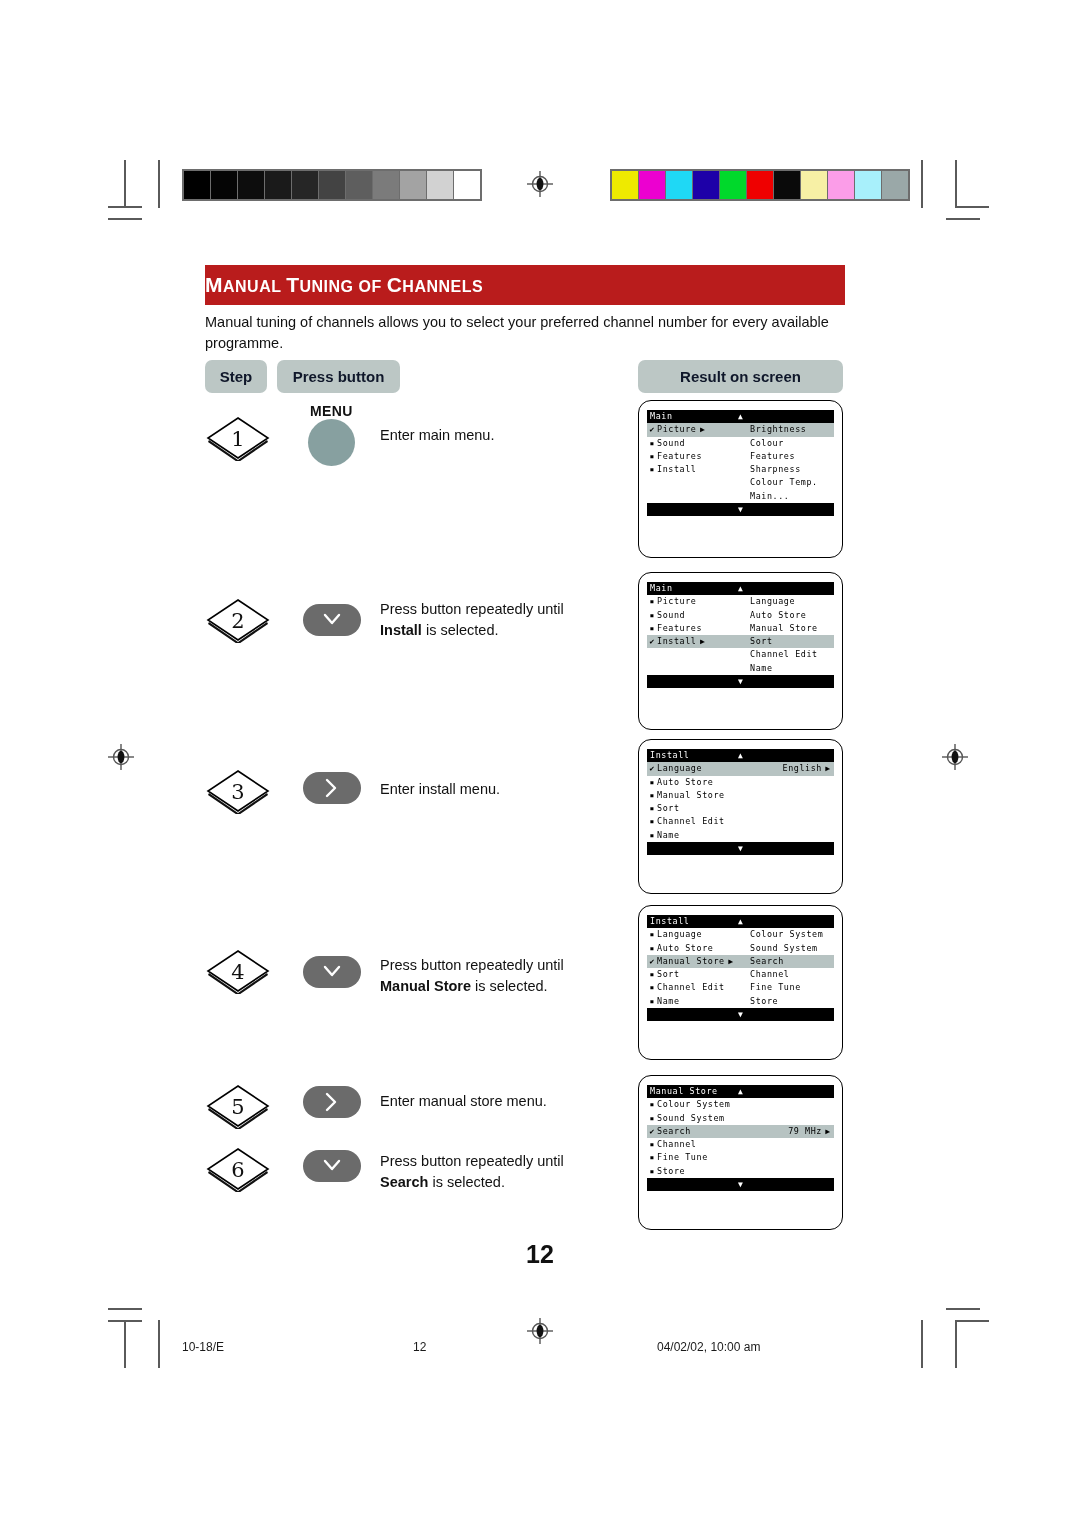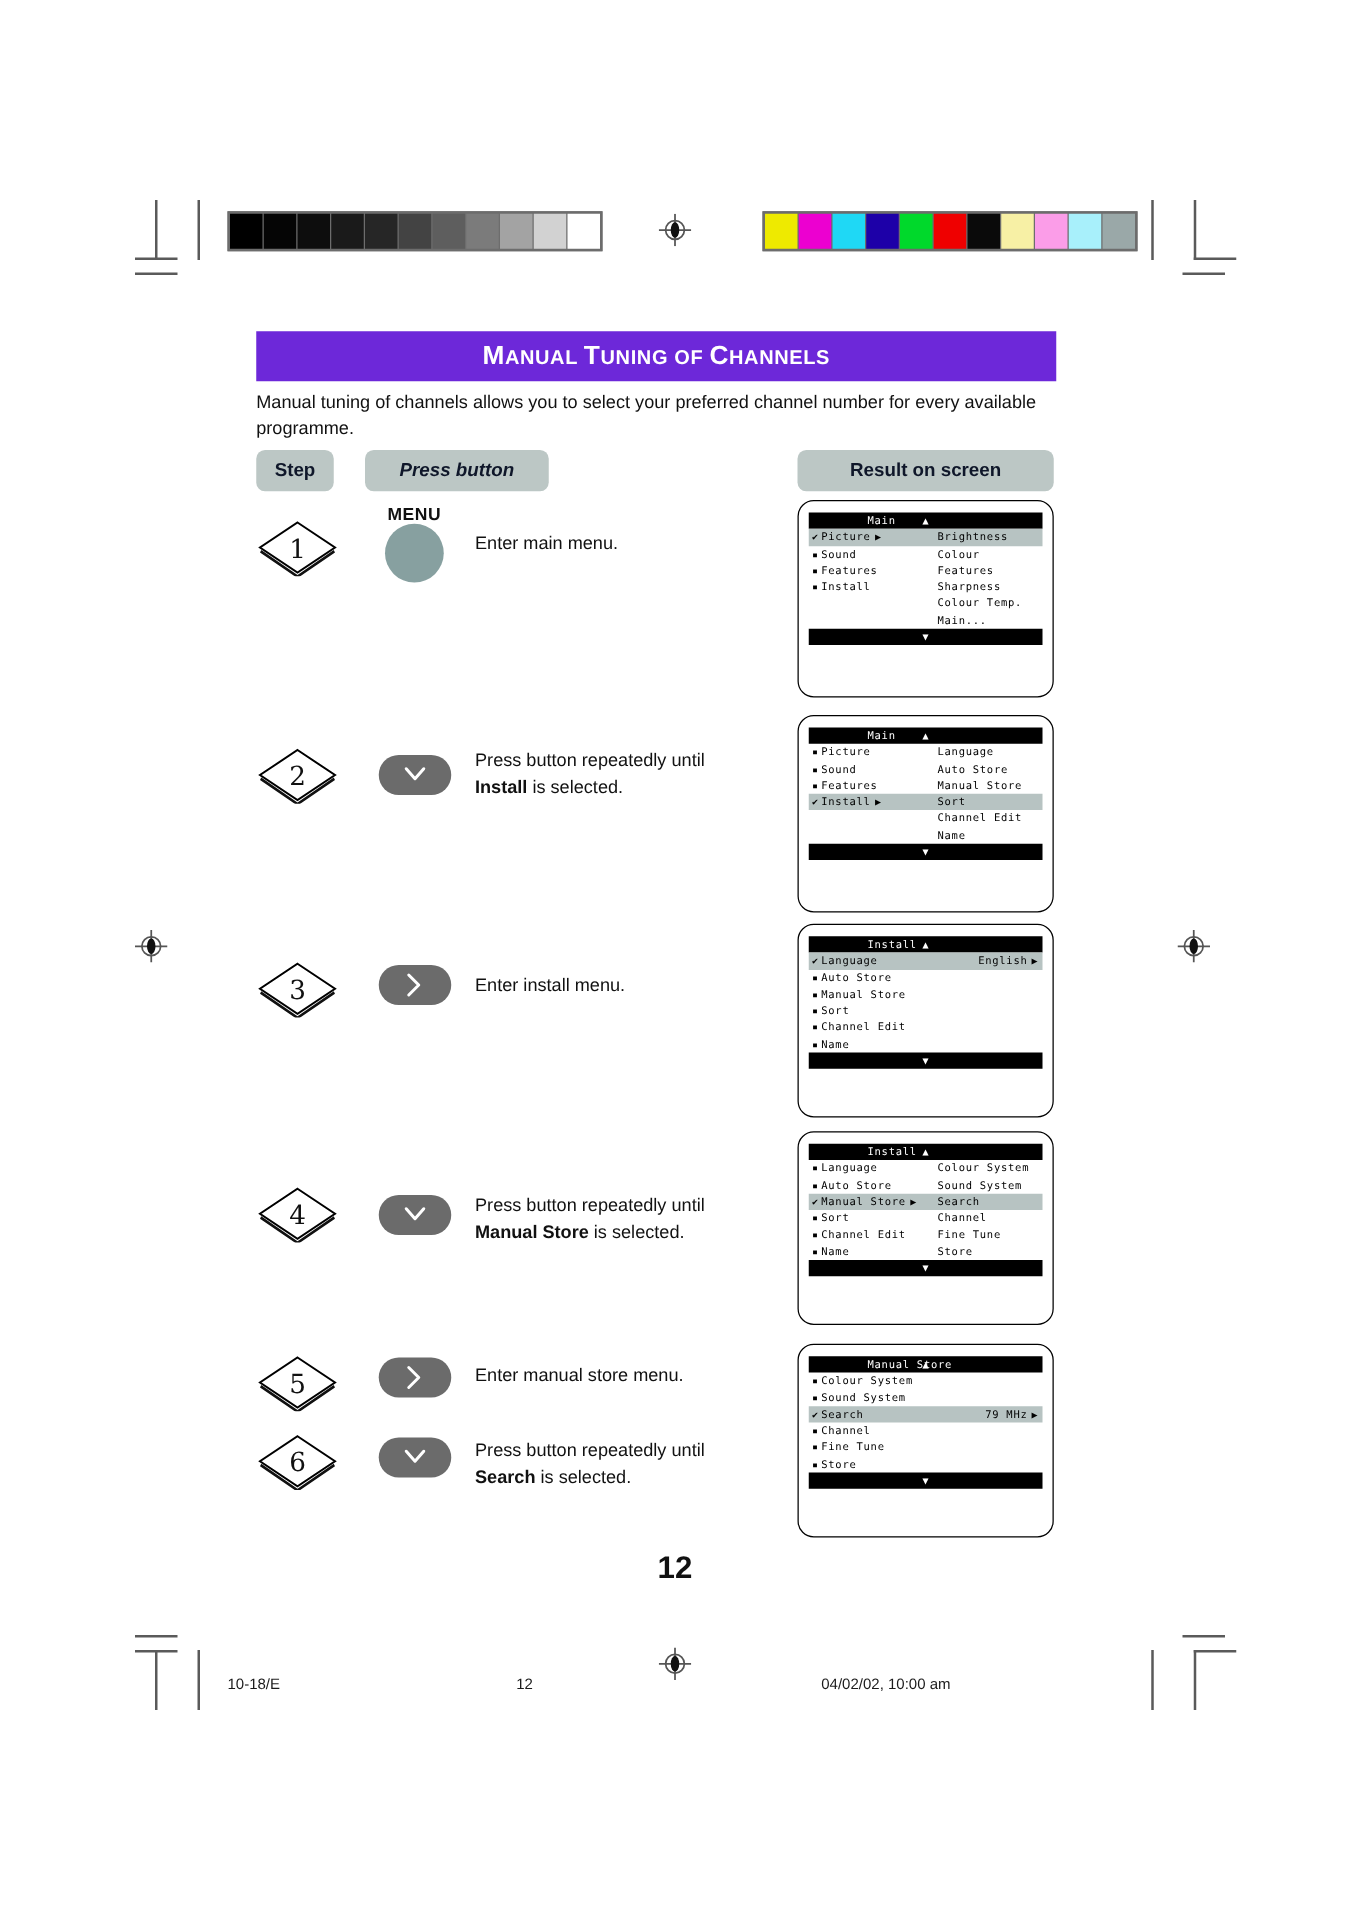--- a/index.html
+++ b/index.html
@@ -23,42 +23,42 @@
   .barstrip {
     position:absolute; display:flex;
     border:1px solid #6d6d6d; background:#6d6d6d;
     padding:1px; gap:1px;
   }
   .barstrip .sw { width:26px; height:28px; }
 
   
   .title-bar {
     position:absolute; left:205px; top:265px; width:640px; height:40px;
-    background:#6d28d9; color:#fff;
-    display:flex; align-items:center; justify-content:center;
+    background:#b91c1c; color:#fff;
+    display:flex; align-items:center; 
   }
   .title-bar .t {
     font-weight:bold; letter-spacing:.5px;
     font-size:21px;
   }
   .title-bar .t .sc { font-size:16px; }
 
   .intro {
     position:absolute; left:205px; top:312px; width:640px;
     font-size:14.5px; line-height:1.45; color:#111;
   }
 
   
   .pill {
     position:absolute; background:#bcc7c5; border-radius:7px;
     display:flex; align-items:center; justify-content:center;
     font-weight:bold; font-size:15px; color:#0f172a;
   }
   #pill-step        { left:205px; top:360px; width:62px;  height:33px; }
-  #pill-press       { left:292px; top:360px; width:147px; height:33px;font-style:italic; }
+  #pill-press       { left:277px; top:360px; width:123px; height:33px; }
   #pill-result      { left:638px; top:360px; width:205px; height:33px; }
   .diamond {
     position:absolute; width:66px; height:46px;
   }
   .diamond svg { display:block; }
 
   .btn-menu {
     position:absolute; width:47px; height:47px;
     border-radius:50%;
     background:#87a0a0;
@@ -93,21 +93,21 @@
   }
   .osd .hdr {
     background:#000; color:#fff;
     display:flex; align-items:center;
     height:13.3px; padding-left:3px; position:relative;
   }
   .osd .hdr .up {
     position:absolute; left:0; right:0; text-align:center; top:0;
     font-size:8px;
   }
-  .osd .hdr .ht { position:relative; z-index:2; letter-spacing:.6px;margin-left:44px;}
+  .osd .hdr .ht { position:relative; z-index:2; letter-spacing:.6px;}
   .osd .rows { position:relative; }
   .osd .row {
     display:flex; height:13.3px; align-items:center; position:relative;
   }
   .osd .row.sel { background:#b7c3c2; }
   .osd .lcol {
     width:103px; display:flex; align-items:center; flex:0 0 103px;
   }
   .osd .bullet {
     display:inline-block; width:10px; text-align:center; font-size:8px;

